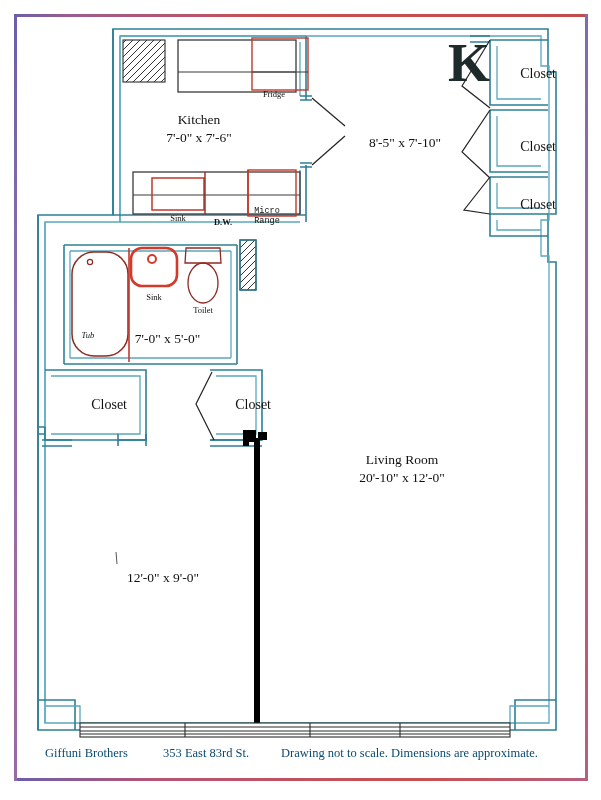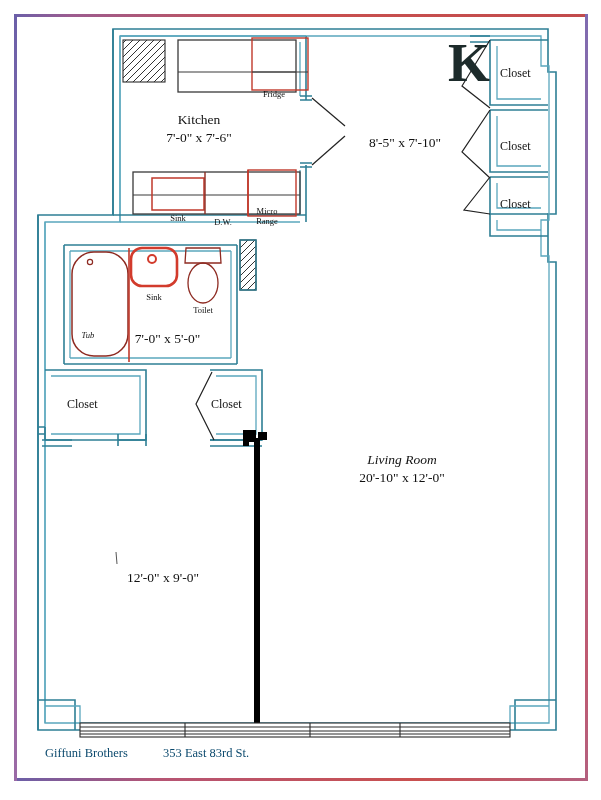--- a/index.html
+++ b/index.html
@@ -22,21 +22,21 @@
     background:linear-gradient(180deg,#7f6bb0 0%,#a0689c 45%,#c05a70 85%,#b4607f 100%);}
 
   
   #plan{position:absolute;left:0;top:0;width:601px;height:800px;}
 
   
   .lbl{position:absolute;color:#111;line-height:1.18;white-space:pre;}
   .room-name{font-size:13.5px;text-align:center;}
   .room-dim{font-size:13.5px;text-align:center;}
   .fix{font-size:8.5px;text-align:center;color:#111;margin-top:27px;}
-  .closet-lbl{font-size:12px;text-align:left;}
+  .closet-lbl{font-size:14px;text-align:right;}
   .klogo{position:absolute;font-family:"Liberation Serif",serif;font-weight:700;
     font-size:54px;color:#1d2b2b;line-height:1;}
   .footer{position:absolute;font-size:12.5px;color:#0c4a6e;white-space:pre;}
 </style>
 </head>
 <body>
 
 <div id="page">
 
   <div class="frame-top"></div>
@@ -201,37 +201,38 @@
 
   <div class="klogo" style="left:448px;top:36px;">K</div>
 
   <div class="lbl room-name" style="left:129px;top:112px;width:140px;">Kitchen</div>
   <div class="lbl room-dim" style="left:129px;top:130px;width:140px;">7'-0" x 7'-6"</div>
 
   <div class="lbl room-dim" style="left:335px;top:135px;width:140px;">8'-5" x 7'-10"</div>
 
   <div class="lbl room-dim" style="left:95px;top:331px;width:145px;">7'-0" x 5'-0"</div>
 
-  <div class="lbl room-name" style="left:327px;top:452px;width:150px;font-style:italic;">Living Room</div>
+  <div class="lbl room-name" style="left:327px;top:452px;width:150px;">Living Room</div>
   <div class="lbl room-dim" style="left:327px;top:470px;width:150px;">20'-10" x 12'-0"</div>
 
   <div class="lbl room-dim" style="left:88px;top:570px;width:150px;">12'-0" x 9'-0"</div>
 
   <div class="lbl fix" style="left:250px;top:62px;width:48px;">Fridge</div>
   <div class="lbl fix" style="left:154px;top:186px;width:48px;">Sink</div>
-  <div class="lbl fix" style="left:207px;top:190px;width:32px;">D.W.</div>
-  <div class="lbl fix" style="left:249px;top:179px;width:36px;">Micro
+  <div class="lbl fix" style="left:207px;top:190px;width:32px;font-weight:bold;">D.W.</div>
+  <div class="lbl fix" style="left:249px;top:179px;width:36px;font-family:Liberation Mono, monospace;">Micro
 Range</div>
 
   <div class="lbl fix" style="left:64px;top:303px;width:48px;font-style:italic;">Tub</div>
   <div class="lbl fix" style="left:131px;top:265px;width:46px;">Sink</div>
   <div class="lbl fix" style="left:181px;top:278px;width:44px;">Toilet</div>
 
   <div class="lbl closet-lbl" style="left:500px;top:66px;width:56px;">Closet</div>
   <div class="lbl closet-lbl" style="left:500px;top:139px;width:56px;">Closet</div>
   <div class="lbl closet-lbl" style="left:500px;top:197px;width:56px;">Closet</div>
   <div class="lbl closet-lbl" style="left:67px;top:397px;width:60px;">Closet</div>
   <div class="lbl closet-lbl" style="left:211px;top:397px;width:60px;">Closet</div>
 
   <div class="footer" style="left:45px;top:746px;">Giffuni Brothers</div>
   <div class="footer" style="left:163px;top:746px;">353 East 83rd St.</div>
+  <div class="footer" style="left:281px;top:746px;">Drawing not to scale. Dimensions are approximate.</div>
 
 </div>
 
 </body></html>

